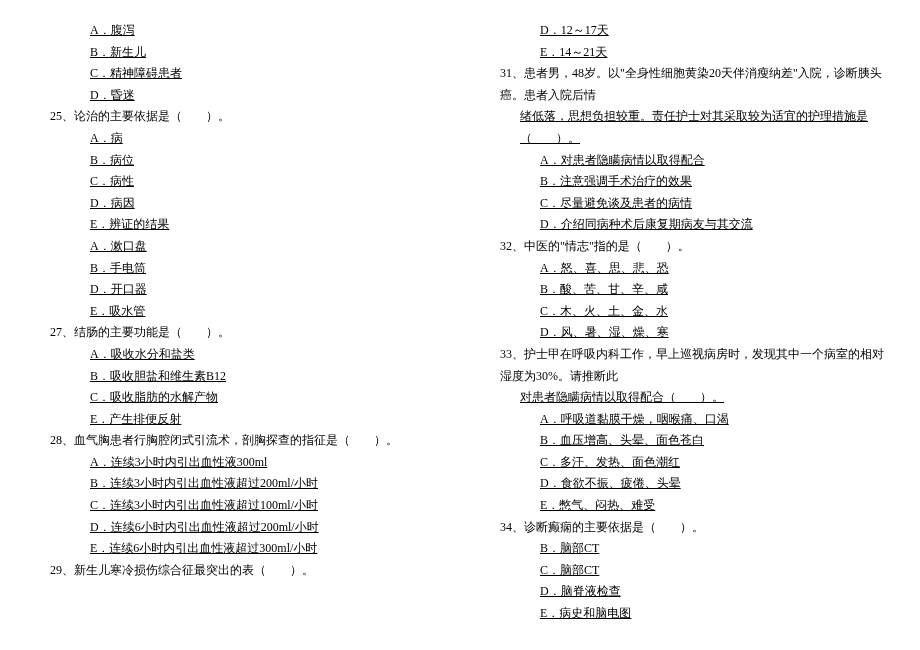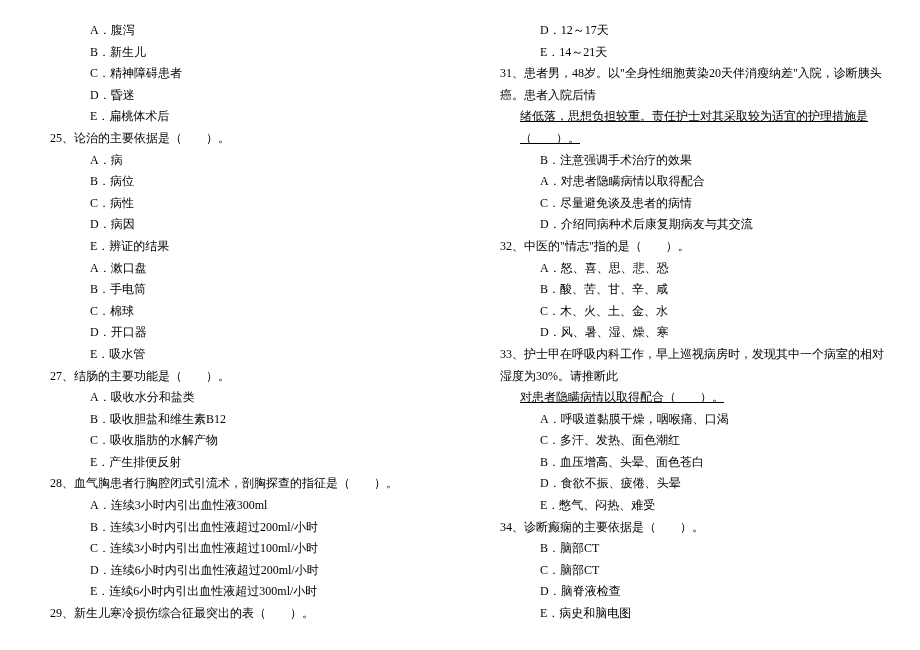--- a/index.html
+++ b/index.html
@@ -14,48 +14,47 @@
     }
     .columns {
       display: flex;
       gap: 40px;
     }
     .col {
       flex: 1;
     }
     .option {
       padding-left: 60px;
+      text-decoration: underline;
     }
     .question {
       padding-left: 20px;
     }
     .sub-question {
       padding-left: 40px;
       text-decoration: underline;
     }
   </style>
 </head>
 <body>
 
 <div class="columns">
   <div class="col">
     <div class="option">A．腹泻</div>
     <div class="option">B．新生儿</div>
     <div class="option">C．精神障碍患者</div>
     <div class="option">D．昏迷</div>
-    <div class="option">E．扁桃体术后</div>
     <div class="question">25、论治的主要依据是（　　）。</div>
     <div class="option">A．病</div>
     <div class="option">B．病位</div>
     <div class="option">C．病性</div>
     <div class="option">D．病因</div>
     <div class="option">E．辨证的结果</div>
     <div class="option">A．漱口盘</div>
     <div class="option">B．手电筒</div>
-    <div class="option">C．棉球</div>
     <div class="option">D．开口器</div>
     <div class="option">E．吸水管</div>
     <div class="question">27、结肠的主要功能是（　　）。</div>
     <div class="option">A．吸收水分和盐类</div>
     <div class="option">B．吸收胆盐和维生素B12</div>
     <div class="option">C．吸收脂肪的水解产物</div>
     <div class="option">E．产生排便反射</div>
     <div class="question">28、血气胸患者行胸腔闭式引流术，剖胸探查的指征是（　　）。</div>
     <div class="option">A．连续3小时内引出血性液300ml</div>
     <div class="option">B．连续3小时内引出血性液超过200ml/小时</div>
@@ -64,34 +63,34 @@
     <div class="option">E．连续6小时内引出血性液超过300ml/小时</div>
     <div class="question">29、新生儿寒冷损伤综合征最突出的表（　　）。</div>
 
   </div>
 
   <div class="col">
     <div class="option">D．12～17天</div>
     <div class="option">E．14～21天</div>
     <div class="question">31、患者男，48岁。以"全身性细胞黄染20天伴消瘦纳差"入院，诊断胰头癌。患者入院后情</div>
     <div class="sub-question">绪低落，思想负担较重。责任护士对其采取较为适宜的护理措施是（　　）。</div>
+    <div class="option">A．对患者隐瞒病情以取得配合</div>
     <div class="option">B．注意强调手术治疗的效果</div>
-    <div class="option">A．对患者隐瞒病情以取得配合</div>
     <div class="option">C．尽量避免谈及患者的病情</div>
     <div class="option">D．介绍同病种术后康复期病友与其交流</div>
     <div class="question">32、中医的"情志"指的是（　　）。</div>
     <div class="option">A．怒、喜、思、悲、恐</div>
     <div class="option">B．酸、苦、甘、辛、咸</div>
     <div class="option">C．木、火、土、金、水</div>
     <div class="option">D．风、暑、湿、燥、寒</div>
     <div class="question">33、护士甲在呼吸内科工作，早上巡视病房时，发现其中一个病室的相对湿度为30%。请推断此</div>
     <div class="sub-question">对患者隐瞒病情以取得配合（　　）。</div>
     <div class="option">A．呼吸道黏膜干燥，咽喉痛、口渴</div>
+    <div class="option">B．血压增高、头晕、面色苍白</div>
     <div class="option">C．多汗、发热、面色潮红</div>
-    <div class="option">B．血压增高、头晕、面色苍白</div>
     <div class="option">D．食欲不振、疲倦、头晕</div>
     <div class="option">E．憋气、闷热、难受</div>
     <div class="question">34、诊断癫痫的主要依据是（　　）。</div>
     <div class="option">B．脑部CT</div>
     <div class="option">C．脑部CT</div>
     <div class="option">D．脑脊液检查</div>
     <div class="option">E．病史和脑电图</div>
 
   </div>
 </div>

